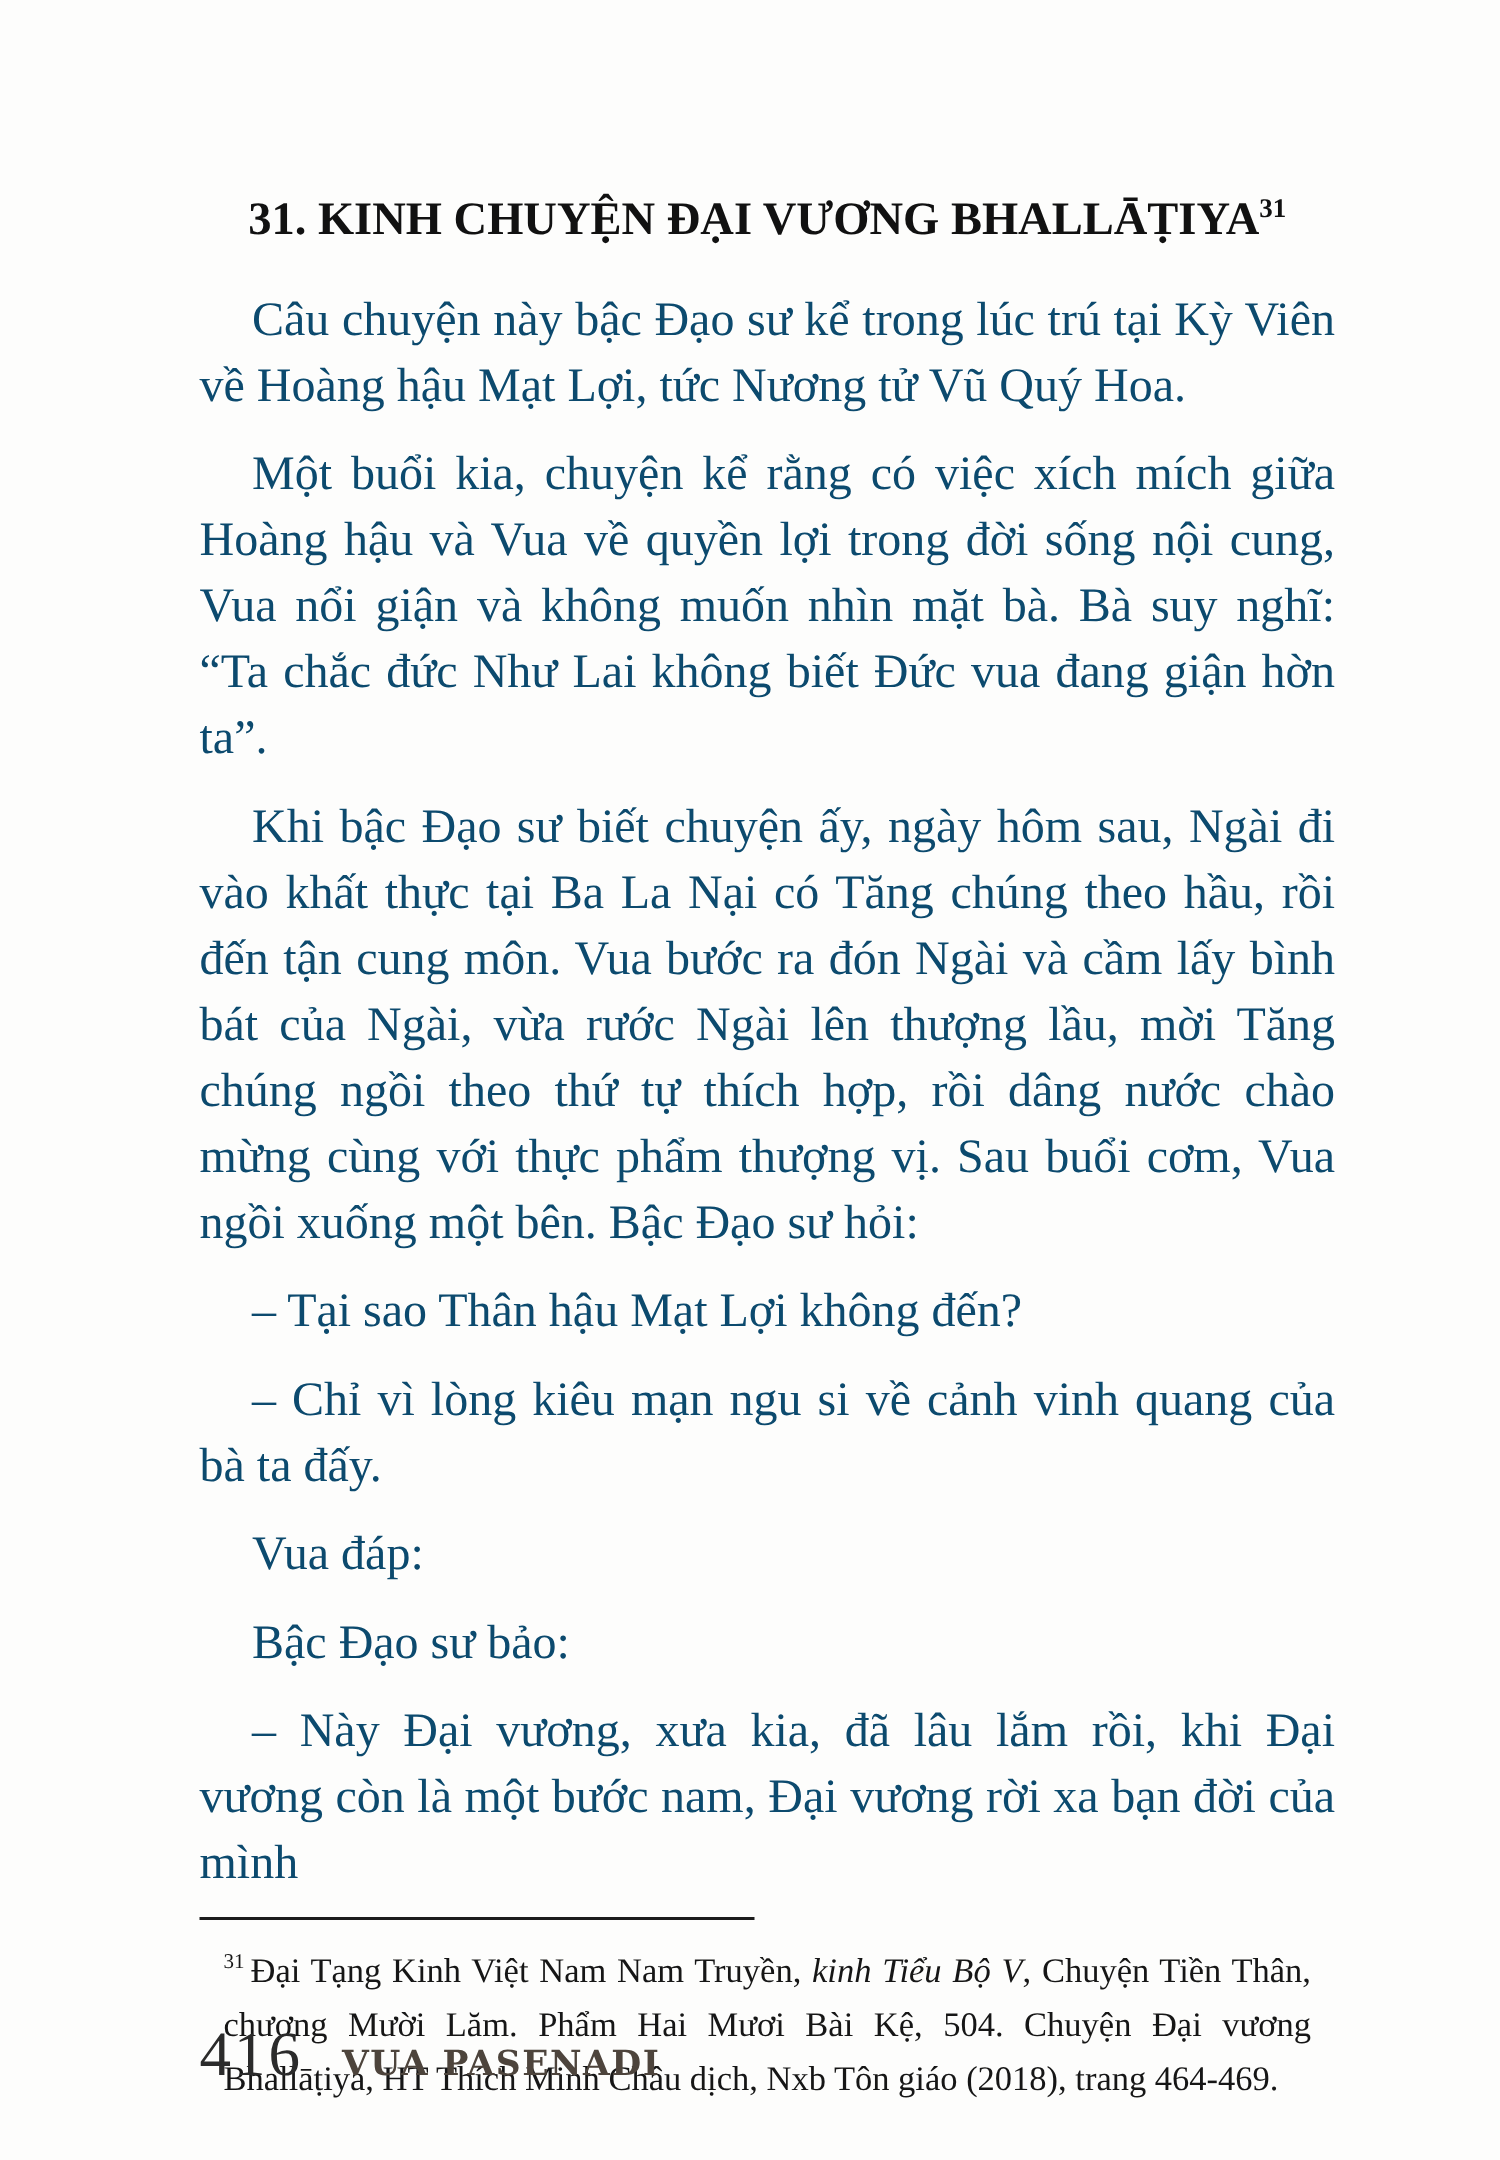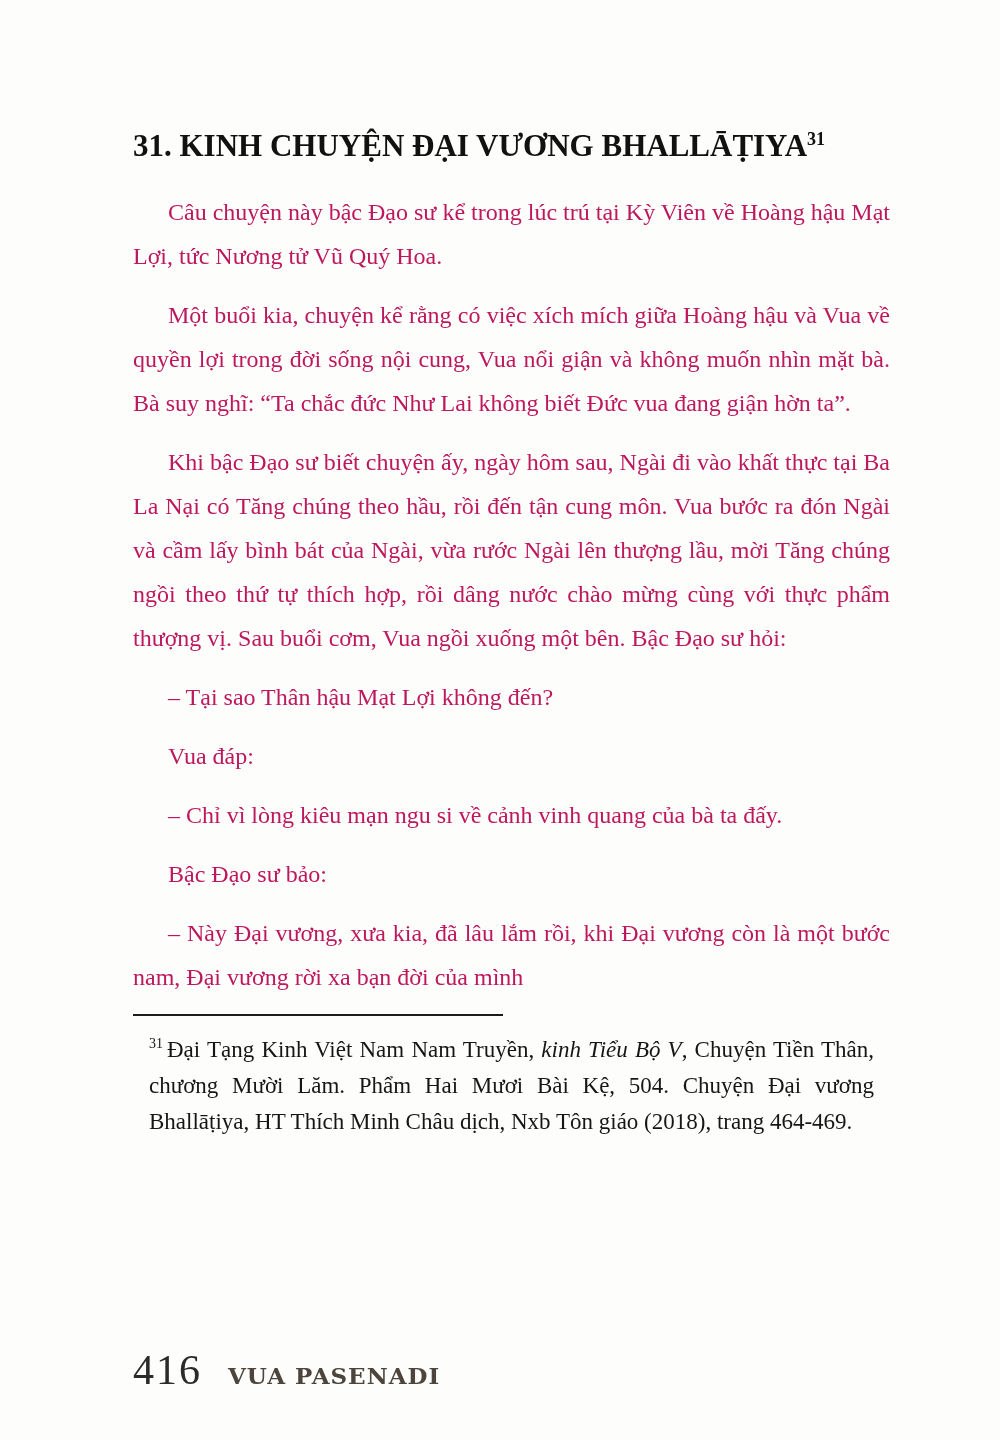--- a/index.html
+++ b/index.html
@@ -24,39 +24,39 @@
   .content {
     position: absolute;
     left: 133px;
     top: 128px;
     width: 757px;
   }
   .title {
     font-family: "Liberation Serif", serif;
     font-size: 31px;
     font-weight: 700;
-    text-align: left;
+    text-align: center;
     margin: 0 0 26px 0;
     white-space: nowrap;
     color: #111111;
   }
   .title .fn-ref {
     font-size: 18px;
     font-weight: 700;
     vertical-align: super;
     line-height: 0;
   }
   .para {
     font-family: "Liberation Serif", serif;
-    font-size: 24px;
+    font-size: 32px;
     line-height: 44px;
     text-align: justify;
     text-indent: 35px;
     margin: 0 0 15px 0;
-    color: #be185d;
+    color: #0c4a6e;
   }
   .footnote-sep {
     border: none;
     border-top: 2px solid #1c1c1c;
     width: 370px;
     margin: 8px 0 14px 0;
   }
   .footnote {
     font-family: "Liberation Serif", serif;
     font-size: 23px;
@@ -104,22 +104,22 @@
 
 <div class="page">
   <div class="content">
 
     <h1 class="title"><span>31. KINH CHUYỆN ĐẠI VƯƠNG BHALLĀṬIYA</span><sup class="fn-ref">31</sup></h1>
 
     <p class="para">Câu chuyện này bậc Đạo sư kể trong lúc trú tại Kỳ Viên về Hoàng hậu Mạt Lợi, tức Nương tử Vũ Quý Hoa.</p>
     <p class="para">Một buổi kia, chuyện kể rằng có việc xích mích giữa Hoàng hậu và Vua về quyền lợi trong đời sống nội cung, Vua nổi giận và không muốn nhìn mặt bà. Bà suy nghĩ: “Ta chắc đức Như Lai không biết Đức vua đang giận hờn ta”.</p>
     <p class="para">Khi bậc Đạo sư biết chuyện ấy, ngày hôm sau, Ngài đi vào khất thực tại Ba La Nại có Tăng chúng theo hầu, rồi đến tận cung môn. Vua bước ra đón Ngài và cầm lấy bình bát của Ngài, vừa rước Ngài lên thượng lầu, mời Tăng chúng ngồi theo thứ tự thích hợp, rồi dâng nước chào mừng cùng với thực phẩm thượng vị. Sau buổi cơm, Vua ngồi xuống một bên. Bậc Đạo sư hỏi:</p>
     <p class="para">– Tại sao Thân hậu Mạt Lợi không đến?</p>
+    <p class="para">– Chỉ vì lòng kiêu mạn ngu si về cảnh vinh quang của bà ta đấy.</p>
     <p class="para">Vua đáp:</p>
-    <p class="para">– Chỉ vì lòng kiêu mạn ngu si về cảnh vinh quang của bà ta đấy.</p>
     <p class="para">Bậc Đạo sư bảo:</p>
     <p class="para">– Này Đại vương, xưa kia, đã lâu lắm rồi, khi Đại vương còn là một bước nam, Đại vương rời xa bạn đời của mình</p>
 
     <hr class="footnote-sep">
 
     <p class="footnote"><sup class="fn-ref">31</sup><span>Đại Tạng Kinh Việt Nam Nam Truyền, </span><i>kinh Tiểu Bộ V</i><span>, Chuyện Tiền Thân, chương Mười Lăm. Phẩm Hai Mươi Bài Kệ, 504. Chuyện Đại vương Bhallāṭiya, HT Thích Minh Châu dịch, Nxb Tôn giáo (2018), trang 464-469.</span></p>
 
   </div>
 
   <div class="footer">

